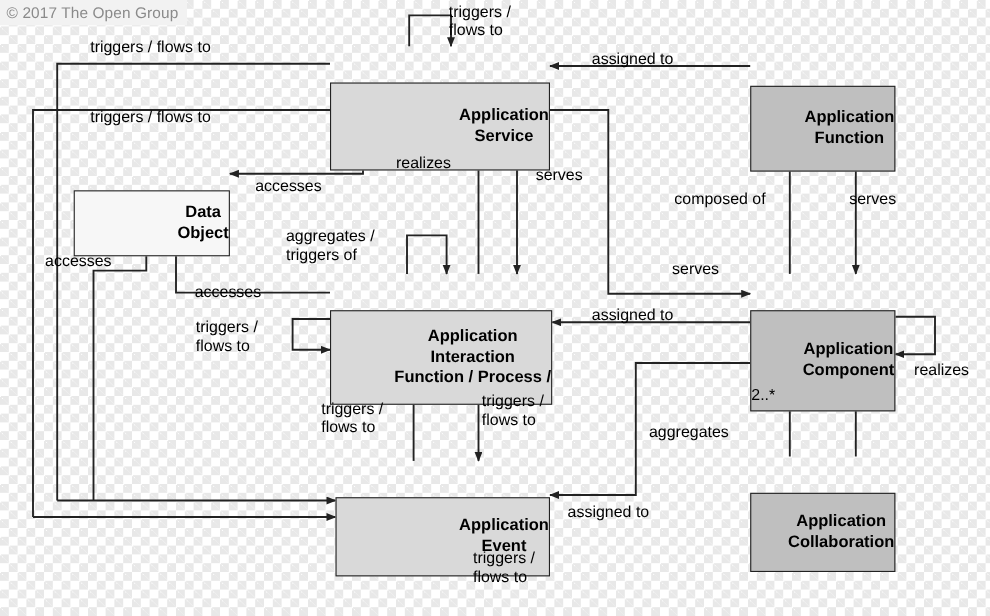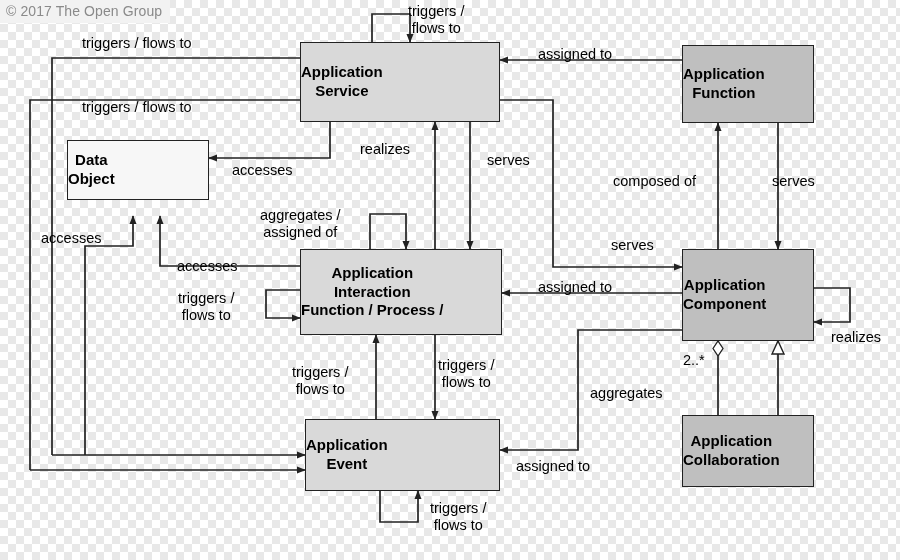--- a/index.html
+++ b/index.html
@@ -29,35 +29,36 @@
     padding:3px 8px 4px 6px;
     letter-spacing:0.1px;
     white-space:nowrap;
   }
   .node{
     position:absolute;
     box-sizing:border-box;
     border:1.6px solid #222;
     display:flex;
     align-items:center;
-    justify-content:flex-start;
+    justify-content:flex-end;
     text-align:center;
     font-weight:bold;
     font-size:15px;
     line-height:1.25;
     color:#000;
+    margin-top:33px;
   }
   .node span{display:block;}
   .lbl{
     position:absolute;
     font-size:14.5px;
     color:#000;
     line-height:1.18;
     white-space:pre;
-    text-align:center;
+    text-align:left;
   }
 </style>
 </head>
 <body>
 
 <div id="canvas">
 
   <svg width="900" height="560">
     <defs>
       <marker id="arrow" markerWidth="10" markerHeight="10" refX="8.2" refY="3.6" orient="auto" markerUnits="userSpaceOnUse">
@@ -172,21 +173,21 @@
 flows to</div>
   <div class="lbl" style="left:82px;top:35px;">triggers / flows to</div>
   <div class="lbl" style="left:538px;top:46px;">assigned to</div>
   <div class="lbl" style="left:82px;top:99px;">triggers / flows to</div>
   <div class="lbl" style="left:360px;top:141px;">realizes</div>
   <div class="lbl" style="left:487px;top:152px;">serves</div>
   <div class="lbl" style="left:613px;top:173px;">composed of</div>
   <div class="lbl" style="left:772px;top:173px;">serves</div>
   <div class="lbl" style="left:232px;top:162px;">accesses</div>
   <div class="lbl" style="left:260px;top:207px;">aggregates /
-assigned of</div>
+triggers of</div>
   <div class="lbl" style="left:41px;top:230px;">accesses</div>
   <div class="lbl" style="left:611px;top:237px;">serves</div>
   <div class="lbl" style="left:177px;top:258px;">accesses</div>
   <div class="lbl" style="left:538px;top:279px;">assigned to</div>
   <div class="lbl" style="left:178px;top:290px;">triggers /
 flows to</div>
   <div class="lbl" style="left:831px;top:329px;">realizes</div>
   <div class="lbl" style="left:683px;top:352px;">2..*</div>
   <div class="lbl" style="left:292px;top:364px;">triggers /
 flows to</div>

